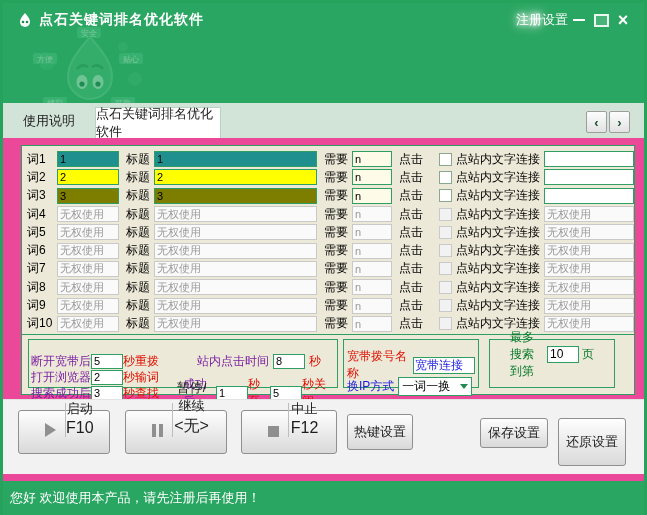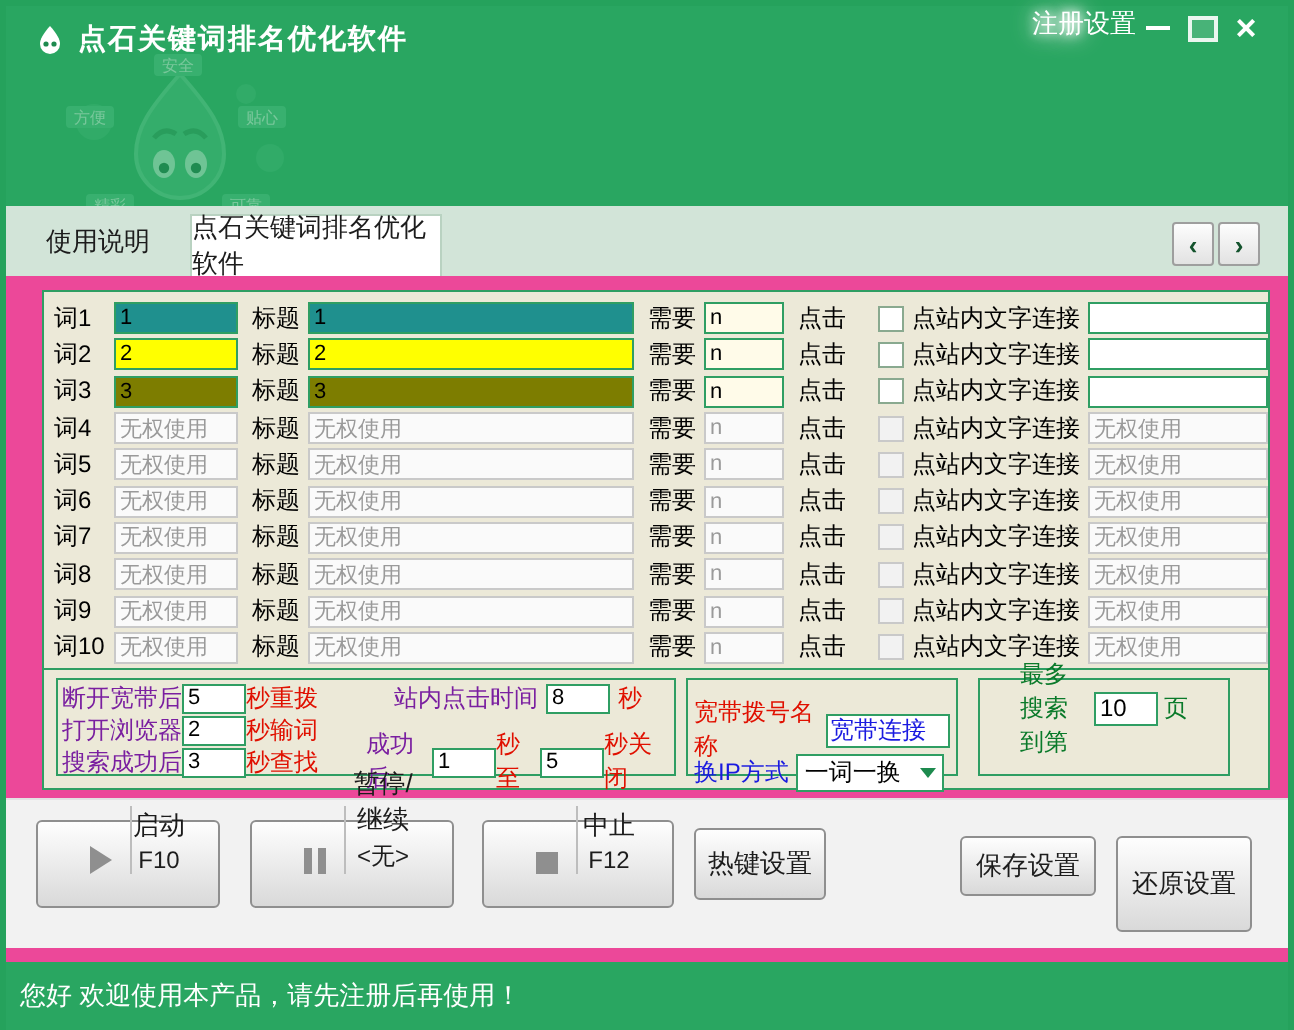--- a/index.html
+++ b/index.html
@@ -3,21 +3,21 @@
 <meta charset="utf-8">
 <style>
   html,body{margin:0;padding:0;}
   body{width:647px;height:515px;position:relative;font-family:"Liberation Sans","DejaVu Sans",sans-serif;background:#fff;overflow:hidden;}
   .window{position:absolute;inset:0;border:3px solid #25a25c;box-sizing:border-box;background:#fff;}
 
   
   .titlebar{position:absolute;left:0;top:0;width:641px;height:34px;background:#29a661;display:flex;align-items:center;}
   .appicon{width:16px;height:16px;margin:0 6px 0 14px;flex:0 0 auto;}
   .title{color:#fff;font-size:14px;font-weight:bold;letter-spacing:1px;}
-  .tb-right{position:absolute;right:10px;top:0;height:34px;display:flex;align-items:flex-start;gap:0;}
+  .tb-right{position:absolute;right:10px;top:0;height:34px;display:flex;align-items:center;gap:0;}
   .tb-link{color:#fff;font-size:13px;cursor:pointer;}
   .tb-link.glow{text-shadow:0 0 5px #fff,0 0 9px #fff,0 0 14px rgba(255,255,255,.9);}
   .wbtn{width:22px;height:22px;display:flex;align-items:center;justify-content:center;cursor:pointer;}
   .ico-min{width:12px;height:2px;background:#fff;}
   .ico-max{width:11px;height:9px;border:2px solid #eaf6ef;background:rgba(255,255,255,.15);}
   .ico-close{color:#fff;font-size:18px;font-weight:bold;line-height:1;}
   .header{position:absolute;left:0;top:34px;width:641px;height:66px;background:#29a661;overflow:visible;}
   .mascot{position:absolute;left:28px;top:-10px;opacity:.85;}
 
   
@@ -40,21 +40,21 @@
   .ti{width:180px;}
   .nd{width:34px;background:#fffbe9;}
   .cb{width:11px;height:11px;background:#fff;border:1px solid #89a98f;margin:0 2px 0 12px;flex:0 0 auto;cursor:pointer;}
   .lk{width:84px;background:#fff;}
   .row.disabled input{background:#fafafa;border-color:#c9c9c9;color:#9a9a9a;}
   .row.disabled .cb{background:#f2f2f2;border-color:#c9c9c9;}
 
   
   .sbox{position:absolute;top:193px;height:49px;border:1px solid #2f9e63;box-sizing:border-box;font-size:12px;}
   .sbox .line{display:flex;align-items:center;height:16px;margin-top:0;}
-  .box-timing{left:6px;width:310px;padding:1px 2px;}
+  .box-timing{left:6px;width:310px;padding:13px 2px;}
   .box-dial{left:321px;width:136px;padding:17px 3px;}
   .box-page{left:467px;width:126px;padding:6px 20px;}
   .lab-purple{color:#7a1fa0;}
   .lab-red{color:#e01000;}
   .lab-blue{color:#1a1ae0;}
   .lab-green{color:#0a7a2a;}
   .sin{height:13px;width:26px;border:1px solid #2f9e63;font-size:11px;padding:0 2px;font-family:inherit;background:#fff;}
   .timing-grid{display:flex;}
   .tcol-l{width:152px;}
   .tcol-r{flex:1;}
@@ -62,21 +62,21 @@
   .select{display:inline-flex;align-items:center;justify-content:space-between;width:66px;height:17px;border:1px solid #2f9e63;background:#fff;padding:0 3px;margin-left:4px;cursor:pointer;}
   .darr{width:0;height:0;border-left:4px solid transparent;border-right:4px solid transparent;border-top:5px solid #1d8a4e;}
   .pgin{width:26px;height:15px;border:1px solid #2f9e63;font-size:12px;padding:0 2px;font-family:inherit;background:#fff;}
 
   
   .btnbar{position:absolute;left:0;top:261px;width:641px;height:74px;background:#f2f2f2;border-top:1px solid #e3e3e3;}
   .bigbtn{position:absolute;top:10px;height:44px;background:linear-gradient(#fefefe,#d9d9d9);border:1px solid #8f8f8f;border-radius:3px;display:flex;align-items:flex-end;cursor:pointer;font-family:inherit;padding:16px;}
   .iconcell{width:30px;display:flex;align-items:center;justify-content:center;flex:0 0 auto;}
   .sep{width:1px;height:34px;background:#bdbdbd;flex:0 0 auto;}
   .blines{flex:1;display:flex;flex-direction:column;align-items:center;justify-content:center;gap:1px;font-size:13px;color:#1c1c1c;}
-  .blines span:last-child{font-size:12px;}
+  .blines span:last-child{font-size:16px;}
   .ico-play{width:0;height:0;border-top:7px solid transparent;border-bottom:7px solid transparent;border-left:11px solid #8f8f8f;}
   .ico-pause{display:flex;gap:3px;}
   .ico-pause i{display:block;width:4px;height:13px;background:#8f8f8f;}
   .ico-stop{width:11px;height:11px;background:#8f8f8f;}
   .smallbtn{position:absolute;background:linear-gradient(#fefefe,#d9d9d9);border:1px solid #8f8f8f;border-radius:3px;font-size:13px;color:#1c1c1c;font-family:inherit;cursor:pointer;display:flex;align-items:center;justify-content:center;}
   .b-start{left:15px;width:92px;}
   .b-pause{left:122px;width:102px;}
   .b-stop{left:238px;width:96px;}
   .b-hot{left:344px;top:14px;width:66px;height:36px;}
   .b-save{left:477px;top:18px;width:68px;height:30px;}

